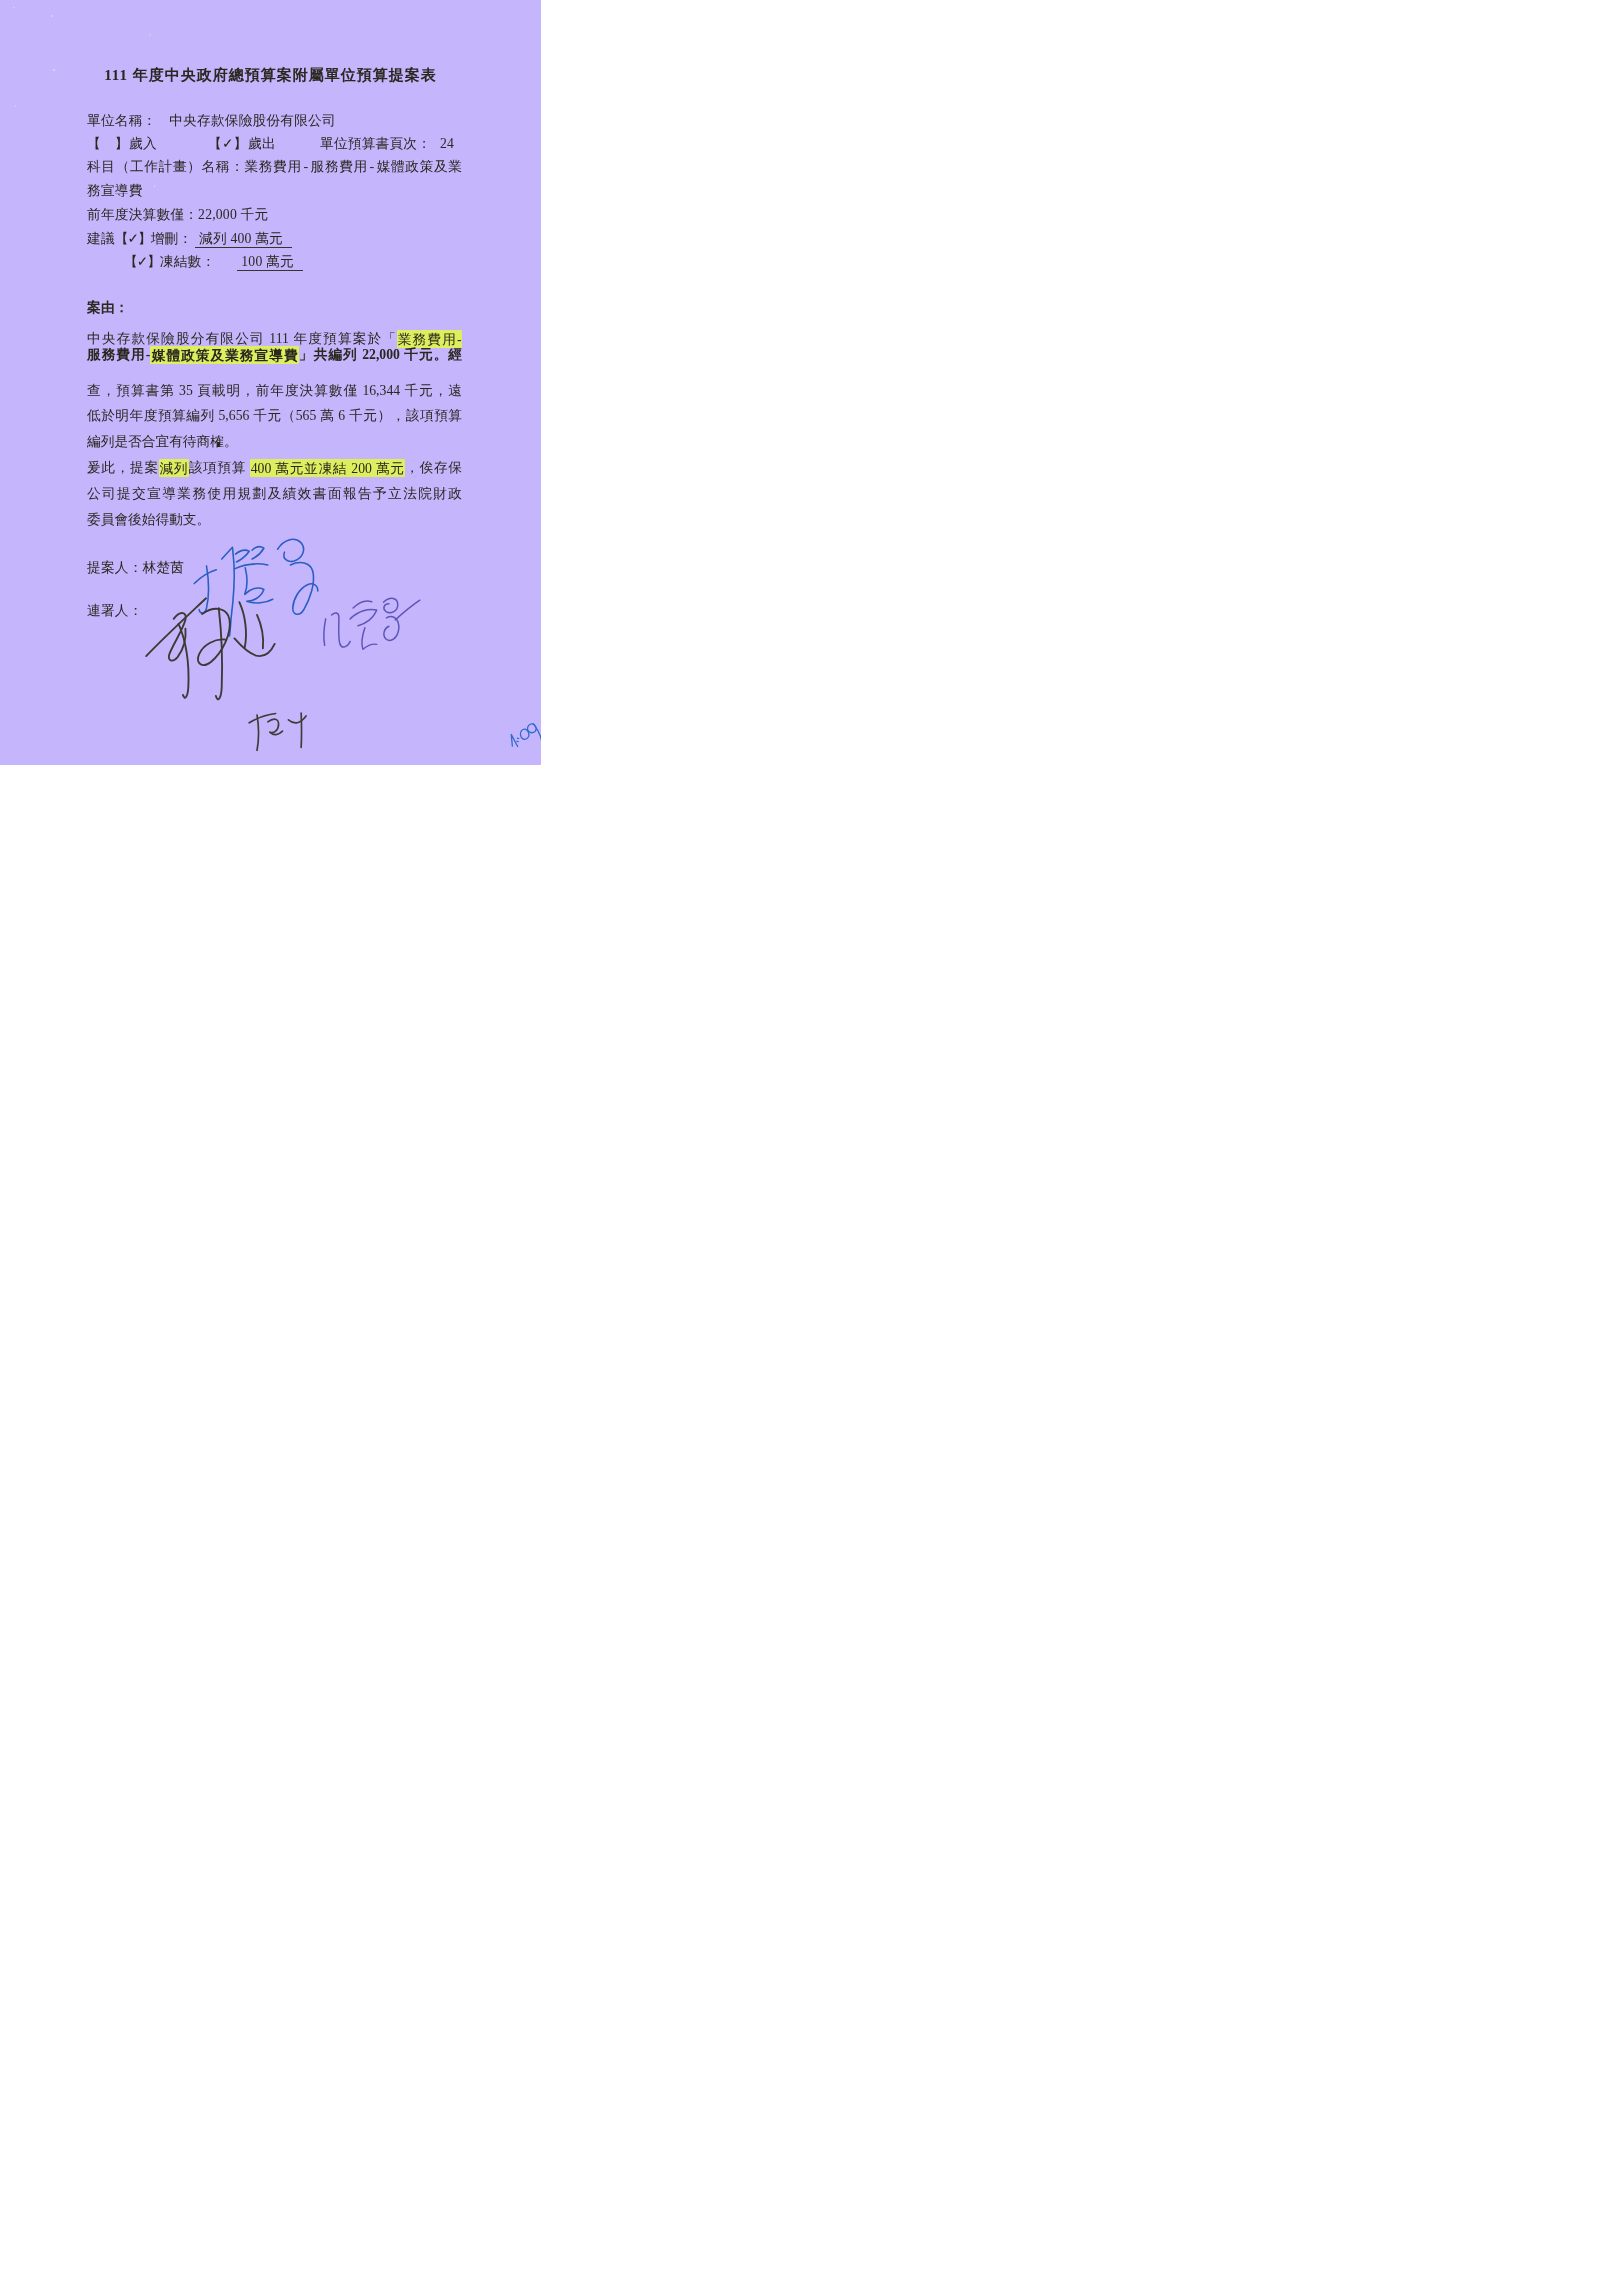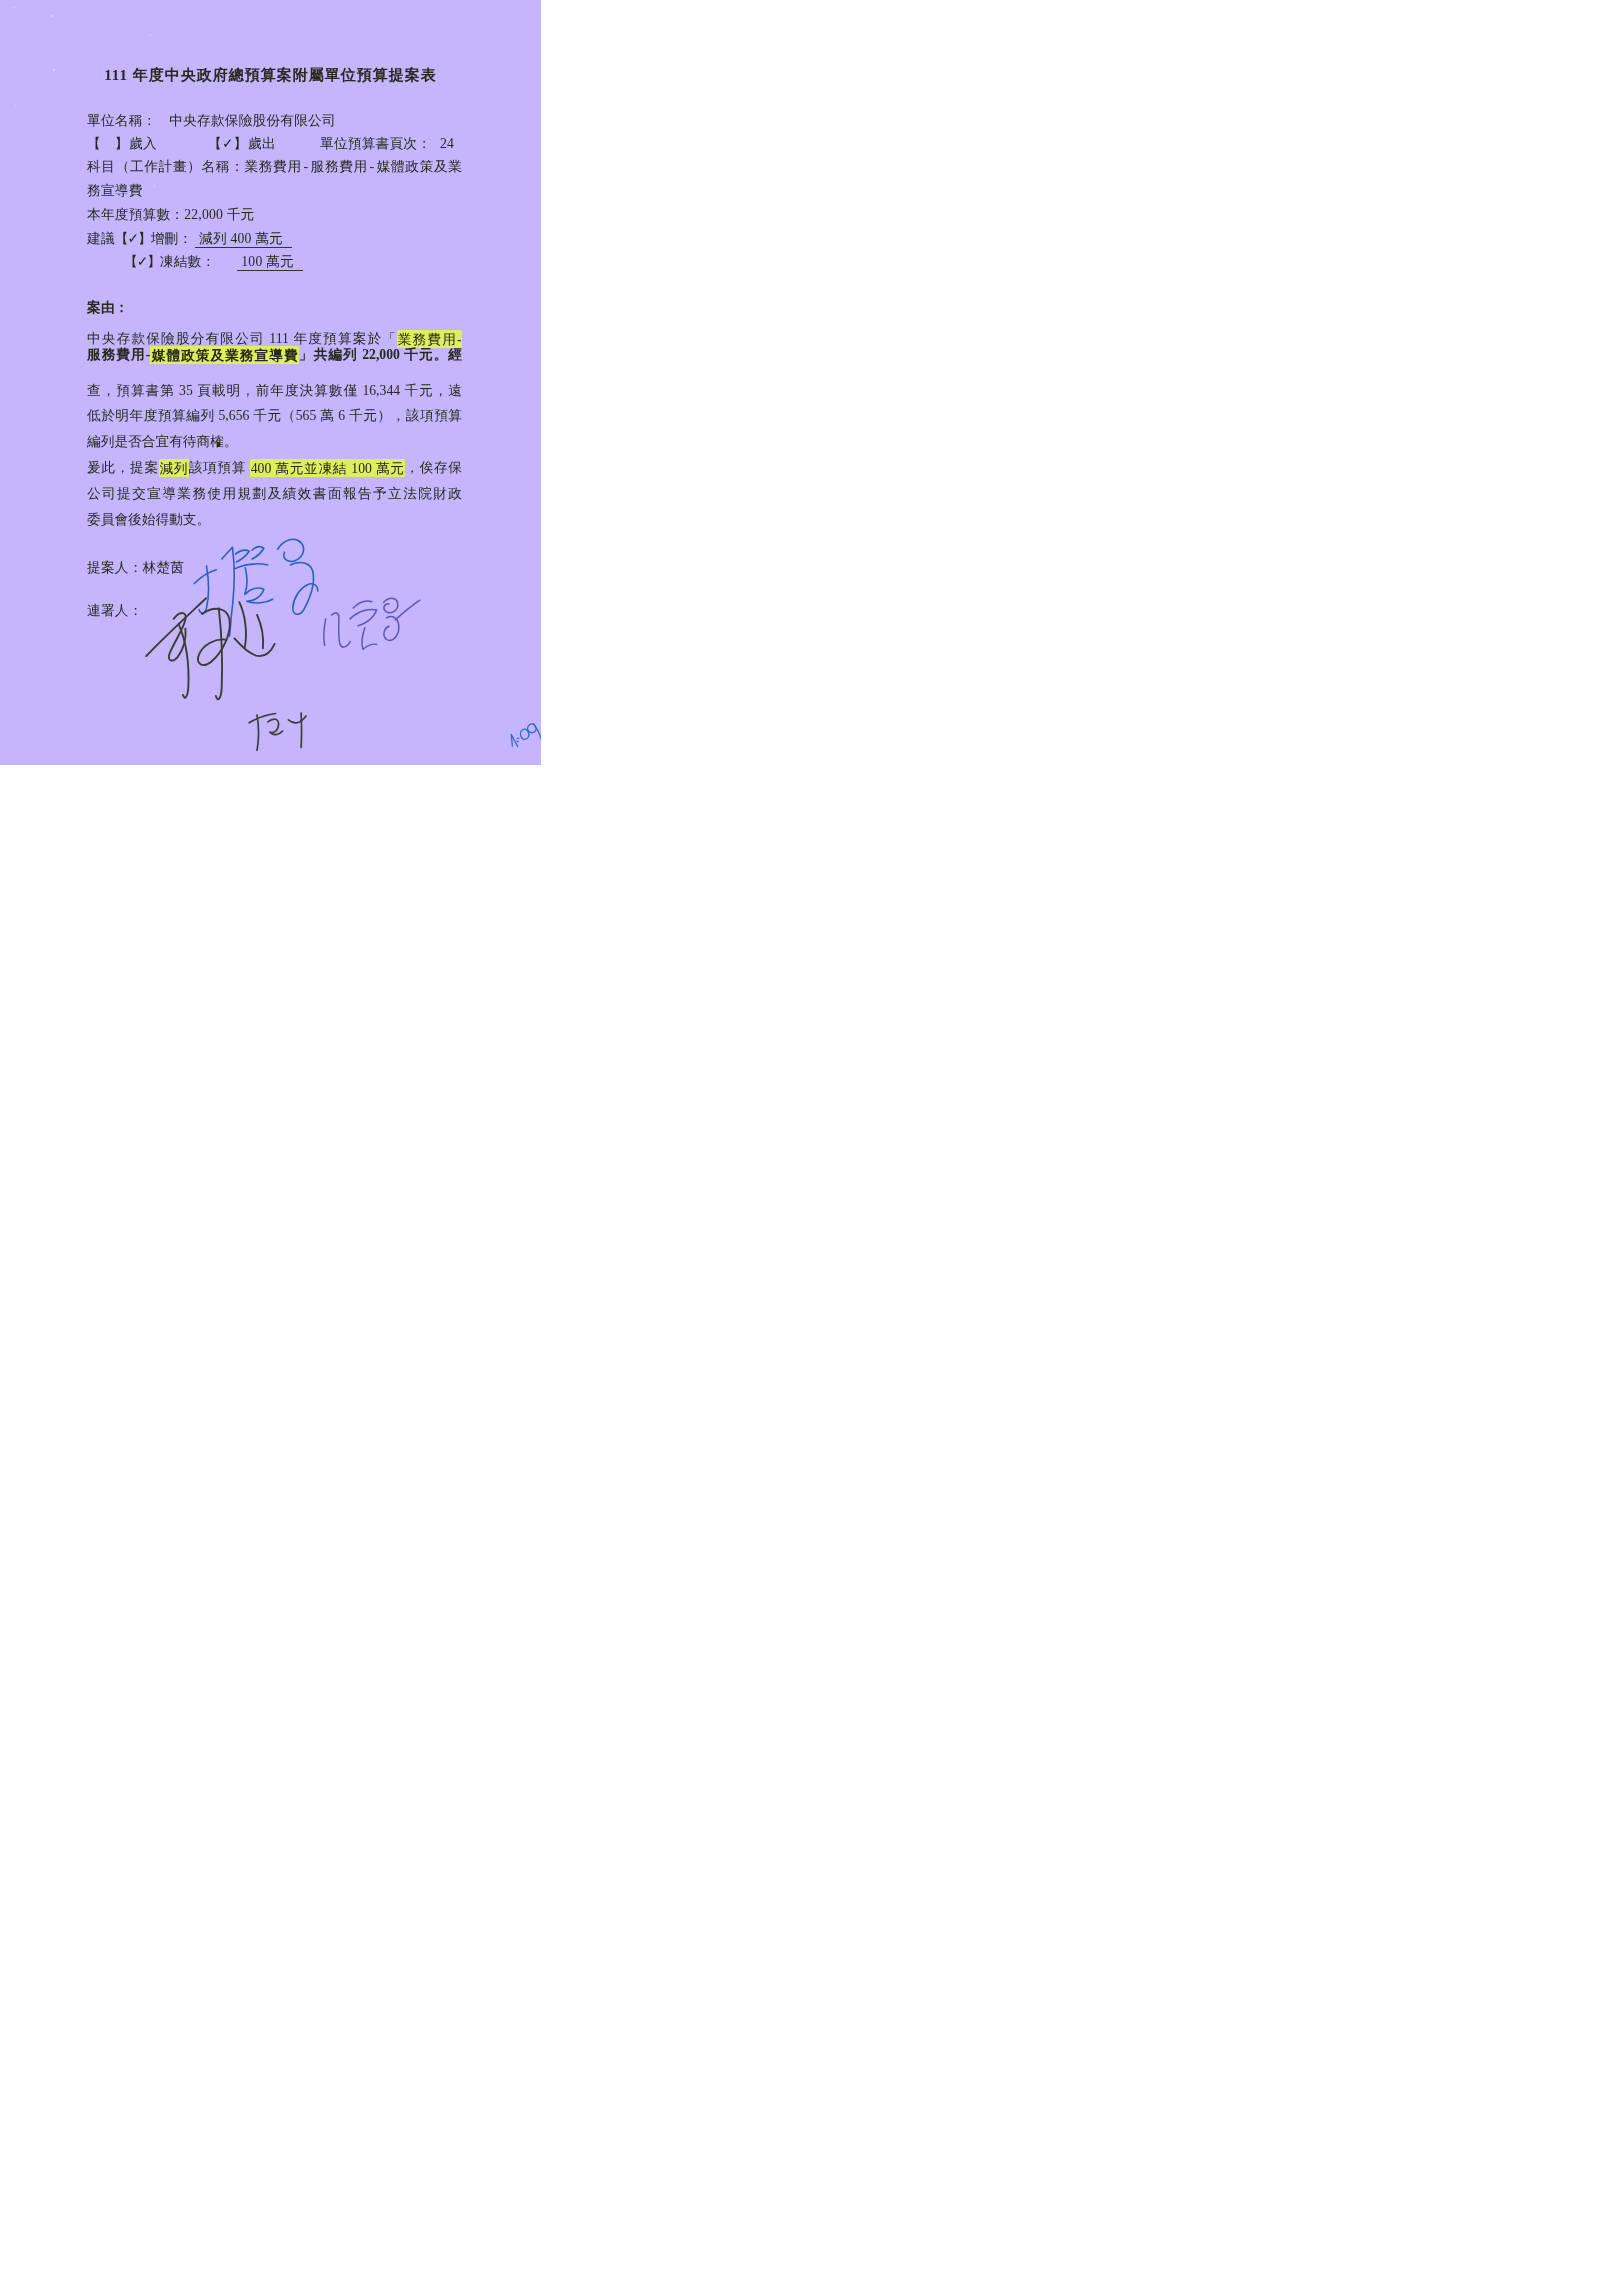--- a/index.html
+++ b/index.html
@@ -68,21 +68,21 @@
     <span class="abs" style="left:208px;">【✓】</span>
     <span class="abs" style="left:248px;">歲出</span>
     <span class="abs" style="left:320px;">單位預算書頁次：</span>
     <span class="abs" style="left:440px;">24</span>
   </div>
 
   <div class="row just" style="top:159px;font-family:Liberation Mono, monospace;">科目（工作計畫）名稱：業務費用-服務費用-媒體政策及業</div>
   <div class="row" style="top:182px;">務宣導費</div>
 
   <div class="row" style="top:206px;">
-    <span>本年度預算數：</span><span>22,000 千元</span>
+    <span>前年度決算數僅：</span><span>22,000 千元</span>
   </div>
 
   <div class="row" style="top:230px;">
     <span>建議</span><span style="letter-spacing:-1px;">【✓】</span><span>增刪：</span><span class="fill" style="margin-left:2.9px;">減列 400 萬元</span>
   </div>
 
   <div class="row" style="top:253px;left:124px;">
     <span style="letter-spacing:-1px;">【✓】</span><span>凍結數：</span><span class="fill" style="margin-left:22px;">100 萬元</span>
   </div>
 
@@ -90,21 +90,21 @@
 
   <div>
     <div class="caseline just" style="top:330px;"><span>中央存款保險股分有限公司 111 年度預算案於「</span><span class="hl">業務費用-</span></div>
     <div class="caseline just" style="top:346px;font-weight:bold;"><span>服務費用-</span><span class="hl">媒體政策及業務宣導費</span><span>」共編列 22,000 千元。經</span></div>
     <div class="caseline just" style="top:382px;"><span>查，預算書第 35 頁載明，前年度決算數僅 16,344 千元，遠</span></div>
     <div class="caseline just" style="top:407px;"><span>低於明年度預算編列 5,656 千元（565 萬 6 千元），該項預算</span></div>
     <div class="caseline" style="top:433px;"><span>編列是否合宜有待商榷。</span></div>
   </div>
 
   <div>
-    <div class="caseline just" style="top:459px;"><span>爰此，提案</span><span class="hl">減列</span><span>該項預算 </span><span class="hl">400 萬元並凍結 100 萬元</span><span>，俟存保</span></div>
+    <div class="caseline just" style="top:459px;"><span>爰此，提案</span><span class="hl">減列</span><span>該項預算 </span><span class="hl">400 萬元並凍結 200 萬元</span><span>，俟存保</span></div>
     <div class="caseline just" style="top:485px;"><span>公司提交宣導業務使用規劃及績效書面報告予立法院財政</span></div>
     <div class="caseline" style="top:511px;"><span>委員會後始得動支。</span></div>
   </div>
 
   <div class="row" style="top:559px;">
     <span>提案人：</span><span>林楚茵</span>
   </div>
   <div class="row" style="top:602px;">
     <span>連署人：</span>
   </div>

